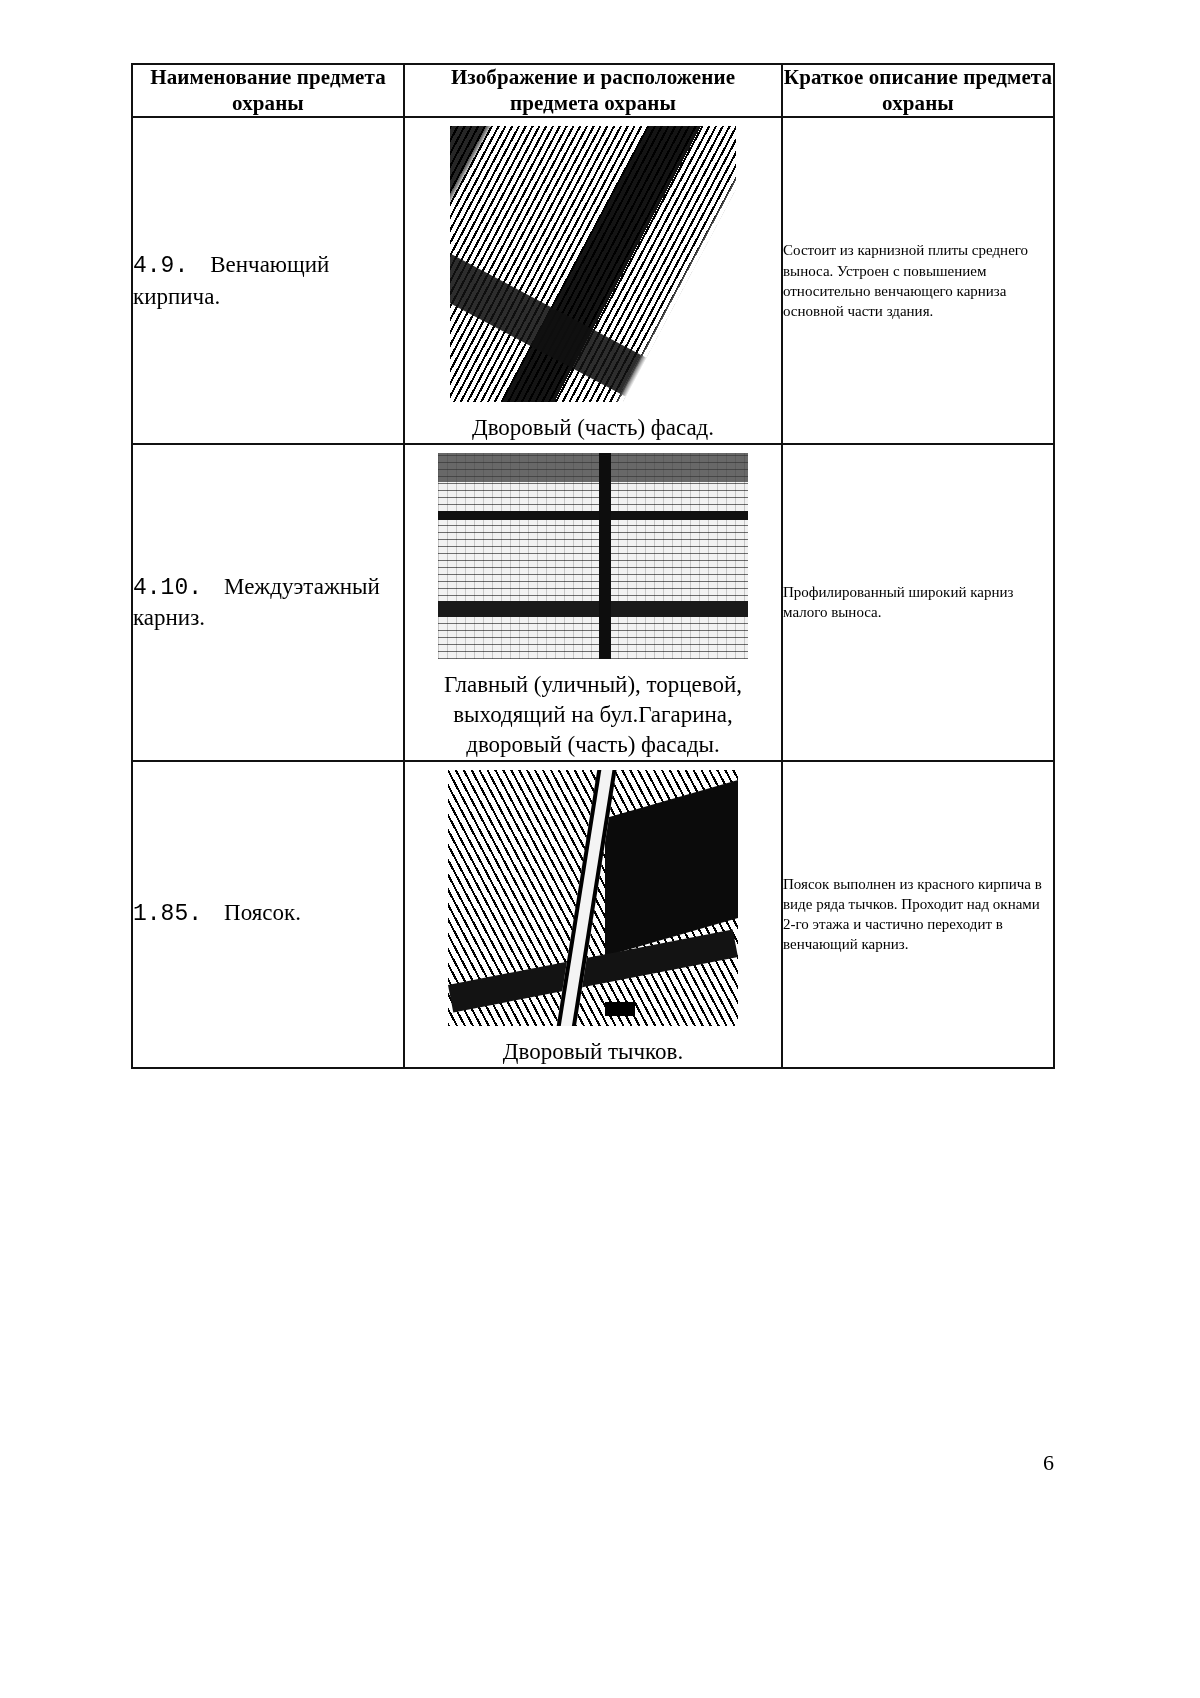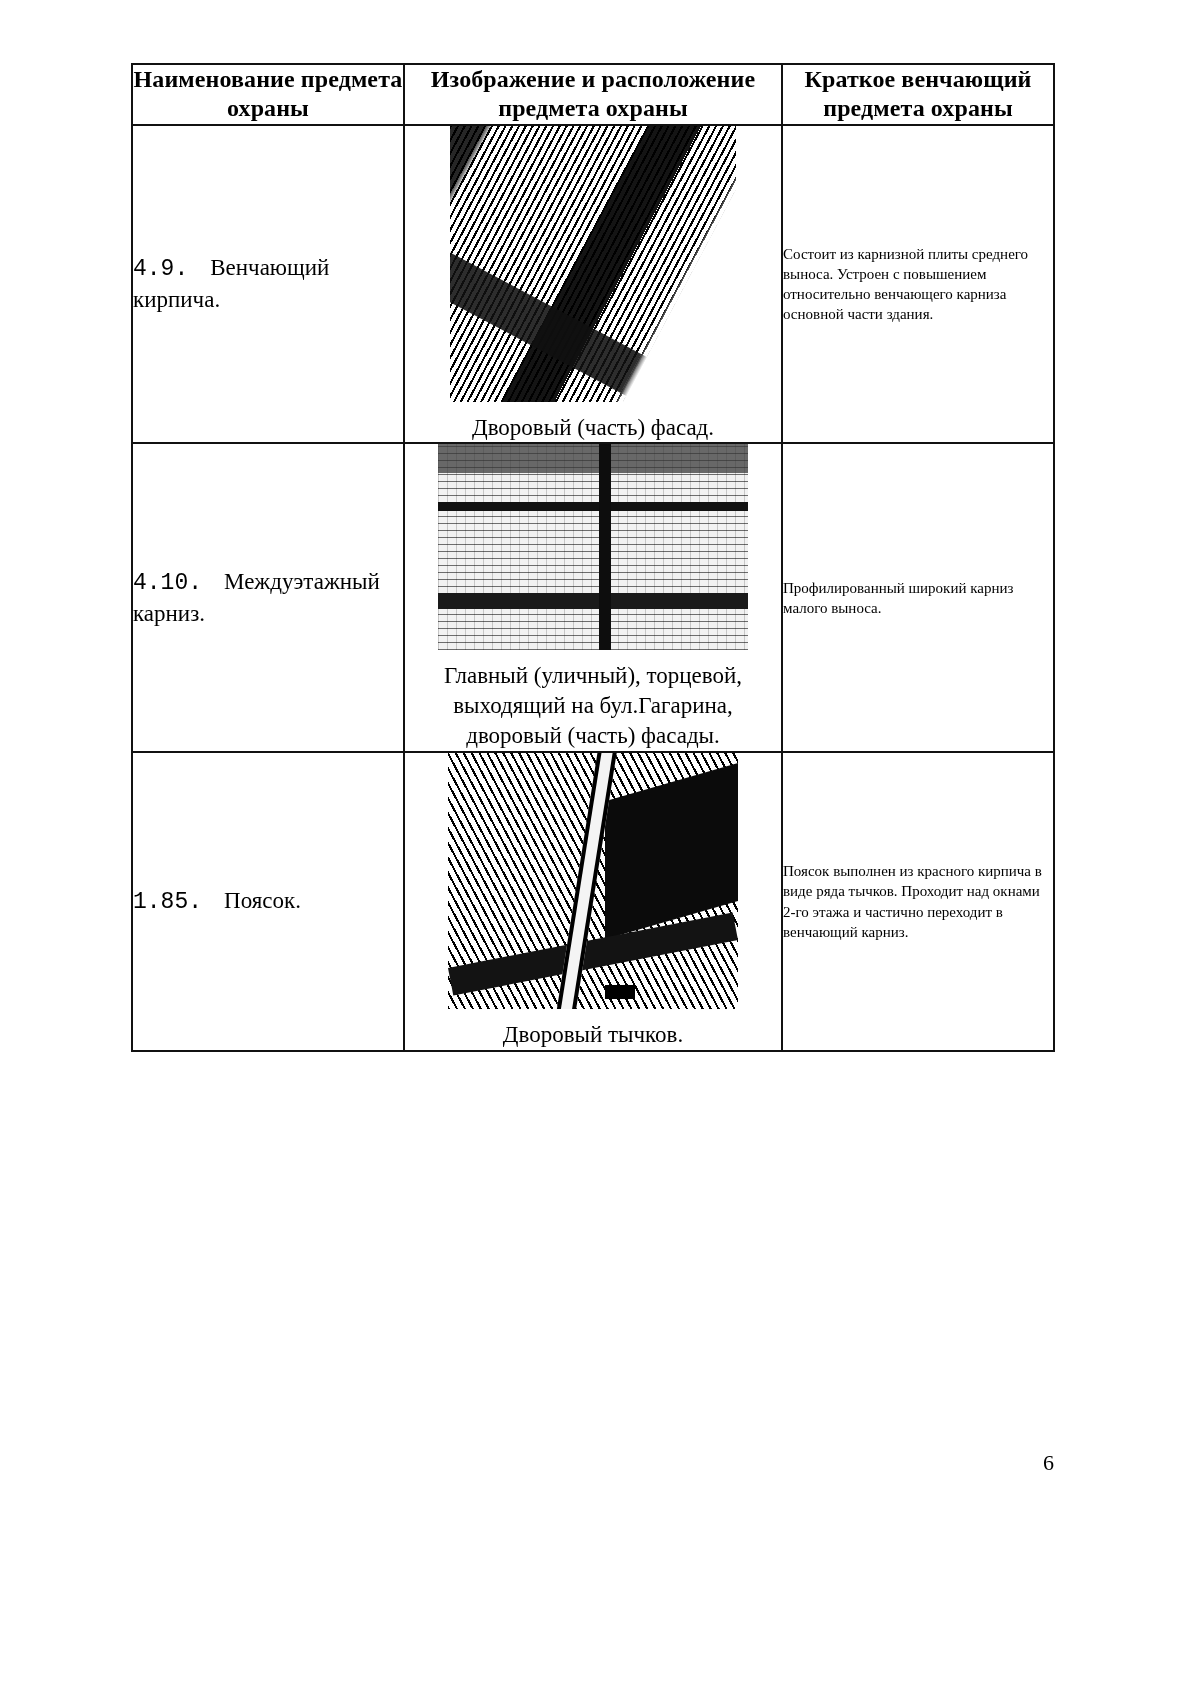--- a/index.html
+++ b/index.html
@@ -39,21 +39,21 @@
   }
 
   col.c-name  { width: 272px; }
   col.c-image { width: 378px; }
   col.c-desc  { width: 272px; }
 
   
   th.hcell {
     text-align: center;
     font-weight: bold;
-    font-size: 24px;
+    font-size: 21px;
     line-height: 1.22;
     padding: 16px 8px 14px 8px;
     letter-spacing: .1px;
   }
 
   
   td.name-cell {
     padding: 10px 8px 10px 12px;
     font-size: 23px;
     line-height: 1.3;
@@ -62,21 +62,21 @@
   }
   .name-num { display: inline; font-family: Liberation Mono, monospace; }
   .name-gap { display: inline-block; width: 22px; }
 
   
   td.image-cell {
     padding: 12px 6px 10px 6px;
     text-align: center;
     vertical-align: middle;
   }
-  .photo-wrap { display: block; text-align: center; }
+  .photo-wrap { display: block; text-align: center; margin-top: 8px; }
   .photo {
     display: inline-block;
     position: relative;
     overflow: hidden;
     background: #ffffff;
     border: 0;
   }
   .caption {
     display: block;
     font-size: 23px;
@@ -210,21 +210,21 @@
   <table class="protection-table">
     <colgroup>
       <col class="c-name">
       <col class="c-image">
       <col class="c-desc">
     </colgroup>
     <thead>
       <tr>
         <th class="hcell">Наименование предмета охраны</th>
         <th class="hcell">Изображение и расположение предмета охраны</th>
-        <th class="hcell">Краткое венчающий предмета охраны</th>
+        <th class="hcell">Краткое описание предмета охраны</th>
       </tr>
     </thead>
     <tbody>
 
       <tr>
         <td class="name-cell">
           <span class="name-num">4.9.</span><span class="name-gap"></span><span>Венчающий кирпича.</span>
         </td>
         <td class="image-cell">
           <span class="photo-wrap">

